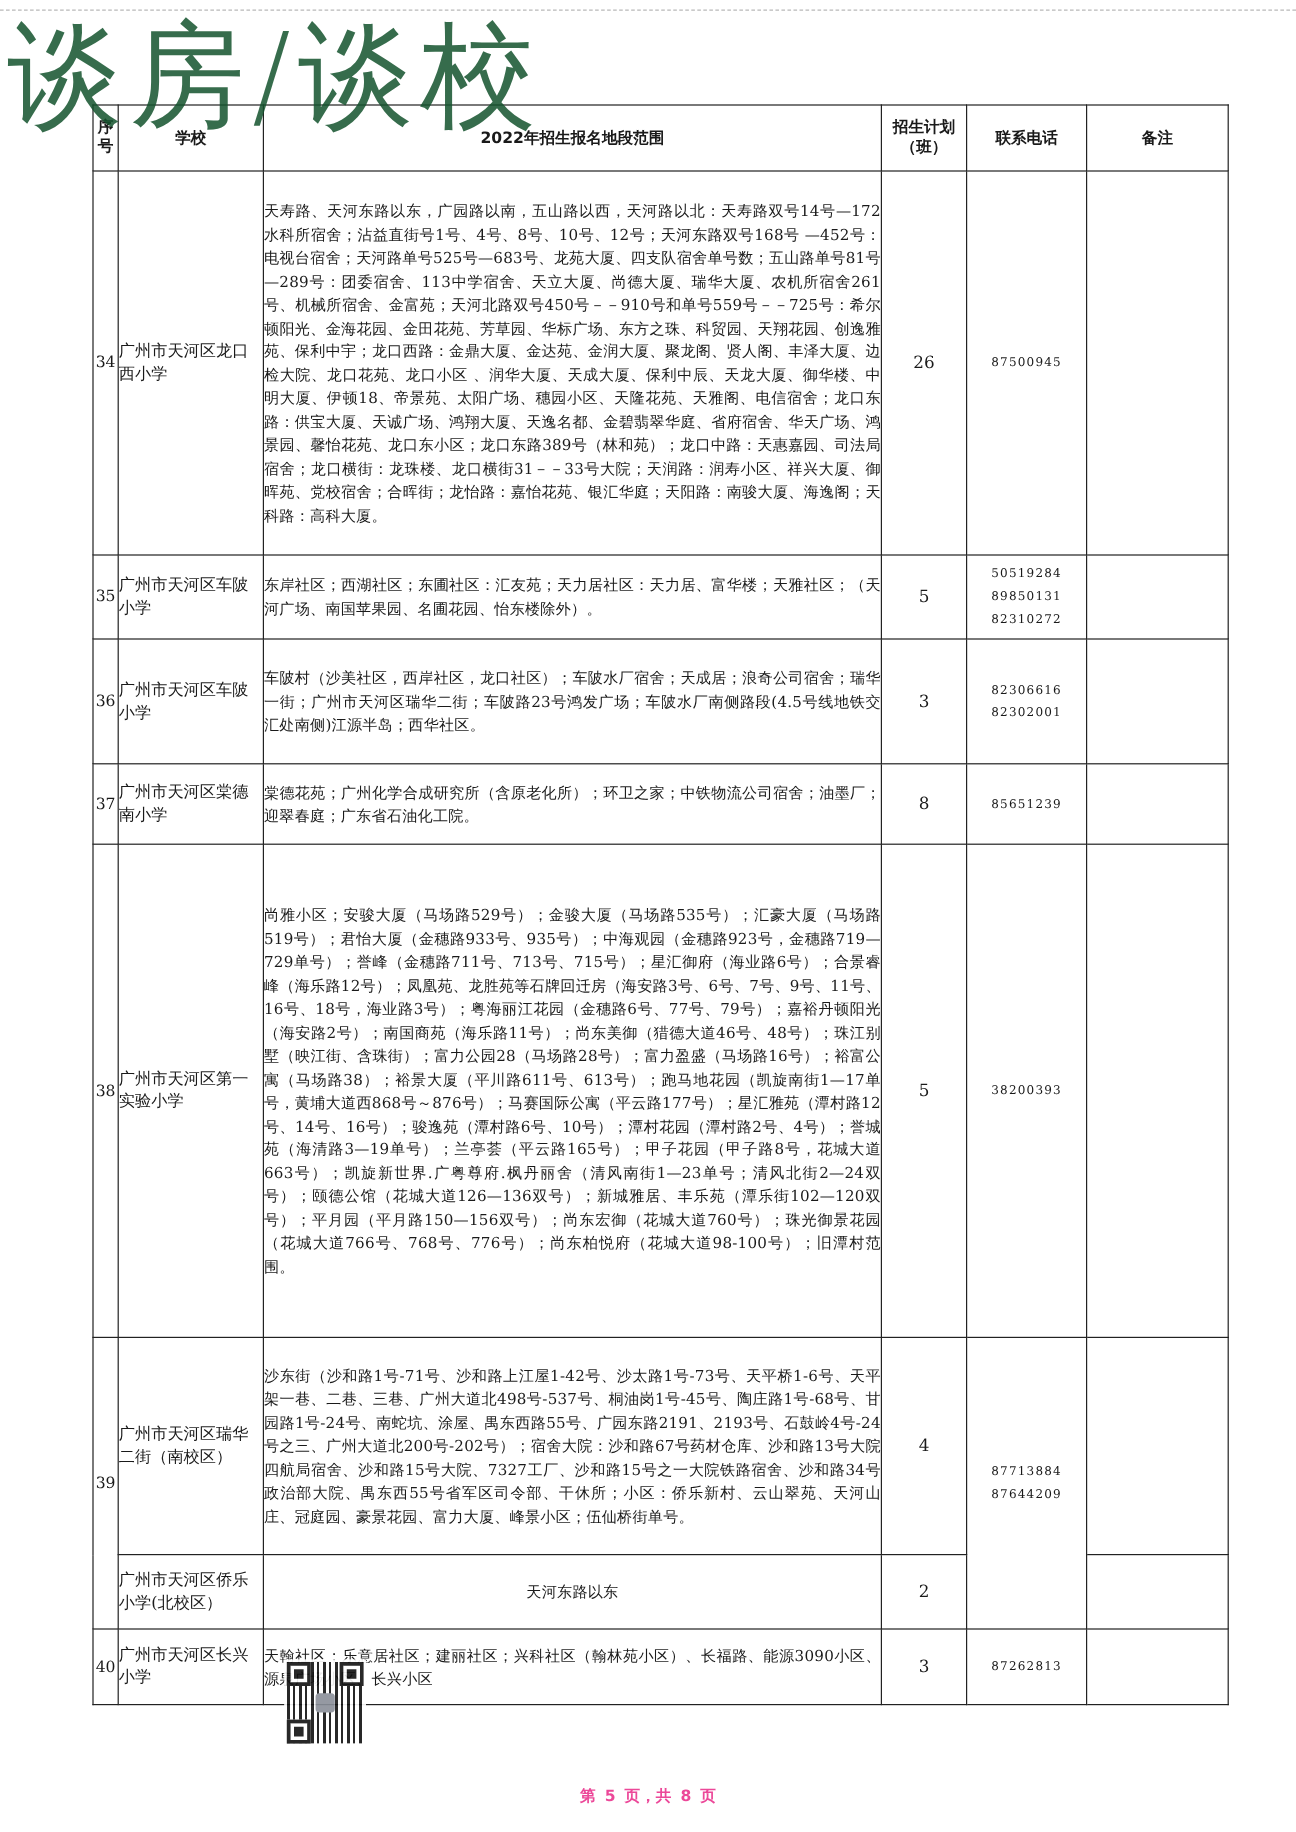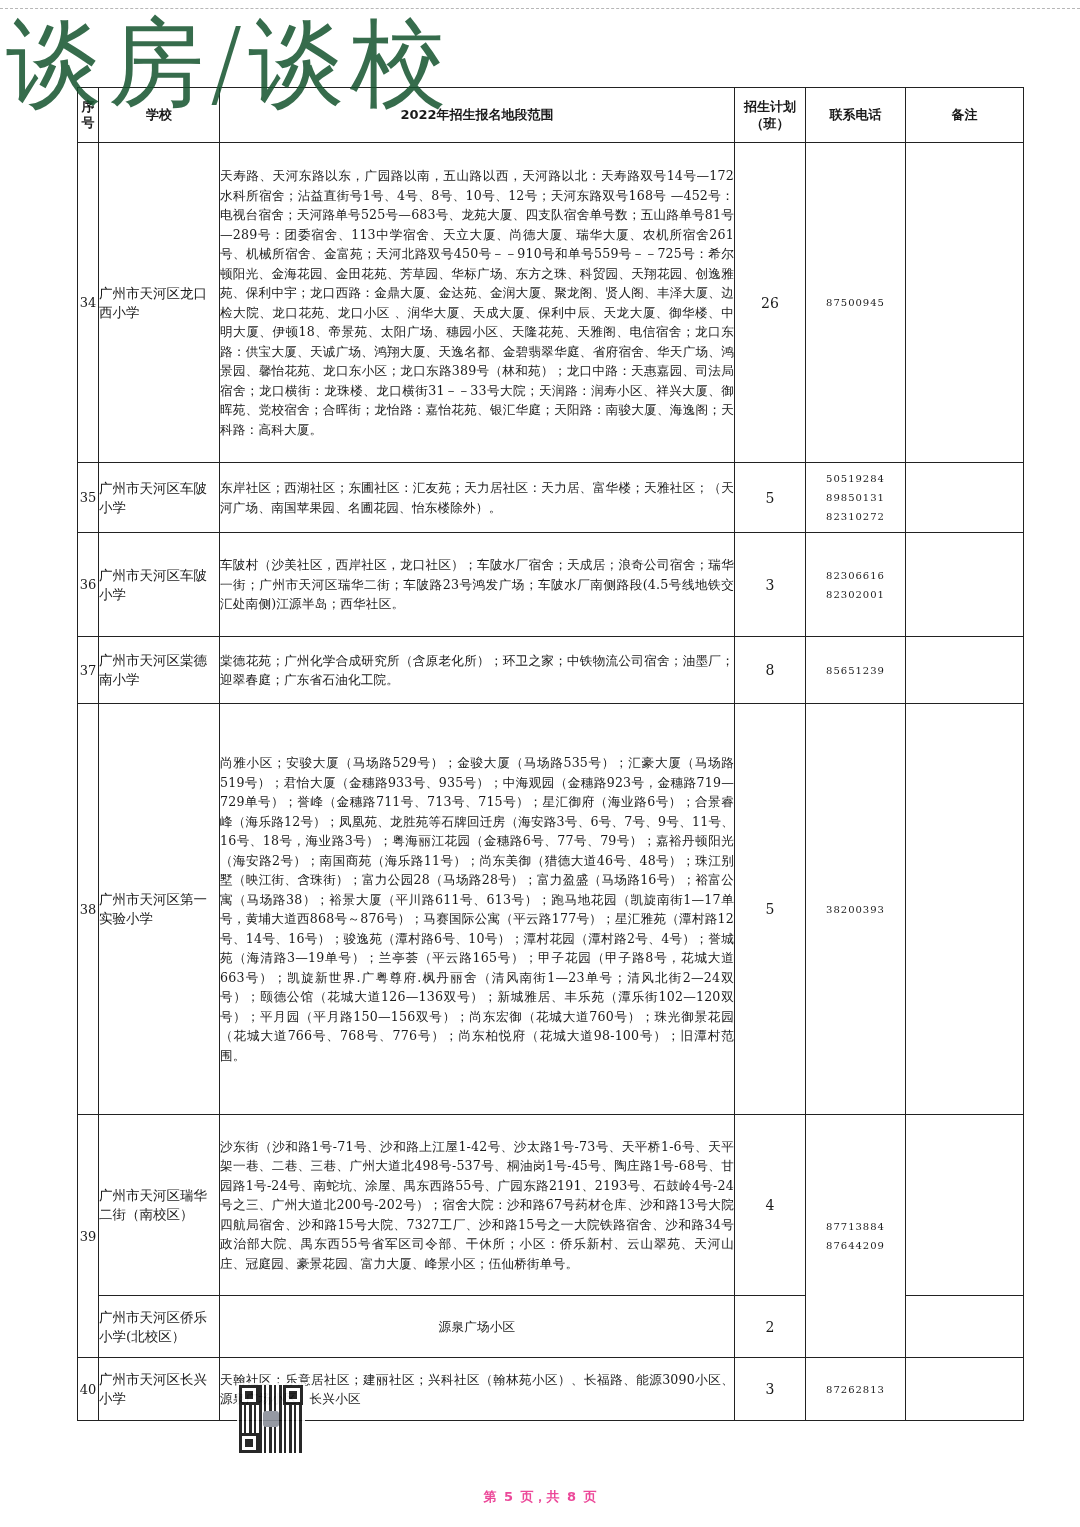--- a/index.html
+++ b/index.html
@@ -132,21 +132,21 @@
       <td class="c-plan">4</td>
       <td class="c-phone" rowspan="2">
         <span>87713884</span>
         <span>87644209</span>
       </td>
       <td class="c-notes"></td>
     </tr>
 
     <tr style="height:62px">
       <td class="c-school">广州市天河区侨乐小学(北校区）</td>
-      <td class="c-range center">源泉广场小区</td>
+      <td class="c-range center">天河东路以东</td>
       <td class="c-plan">2</td>
       <td class="c-notes"></td>
     </tr>
 
     <tr style="height:63px">
       <td class="c-seq">40</td>
       <td class="c-school">广州市天河区长兴小学</td>
       <td class="c-range">天翰社区；乐意居社区；建丽社区；兴科社区（翰林苑小区）、长福路、能源3090小区、源泉广场小区、长兴小区</td>
       <td class="c-plan">3</td>
       <td class="c-phone">

